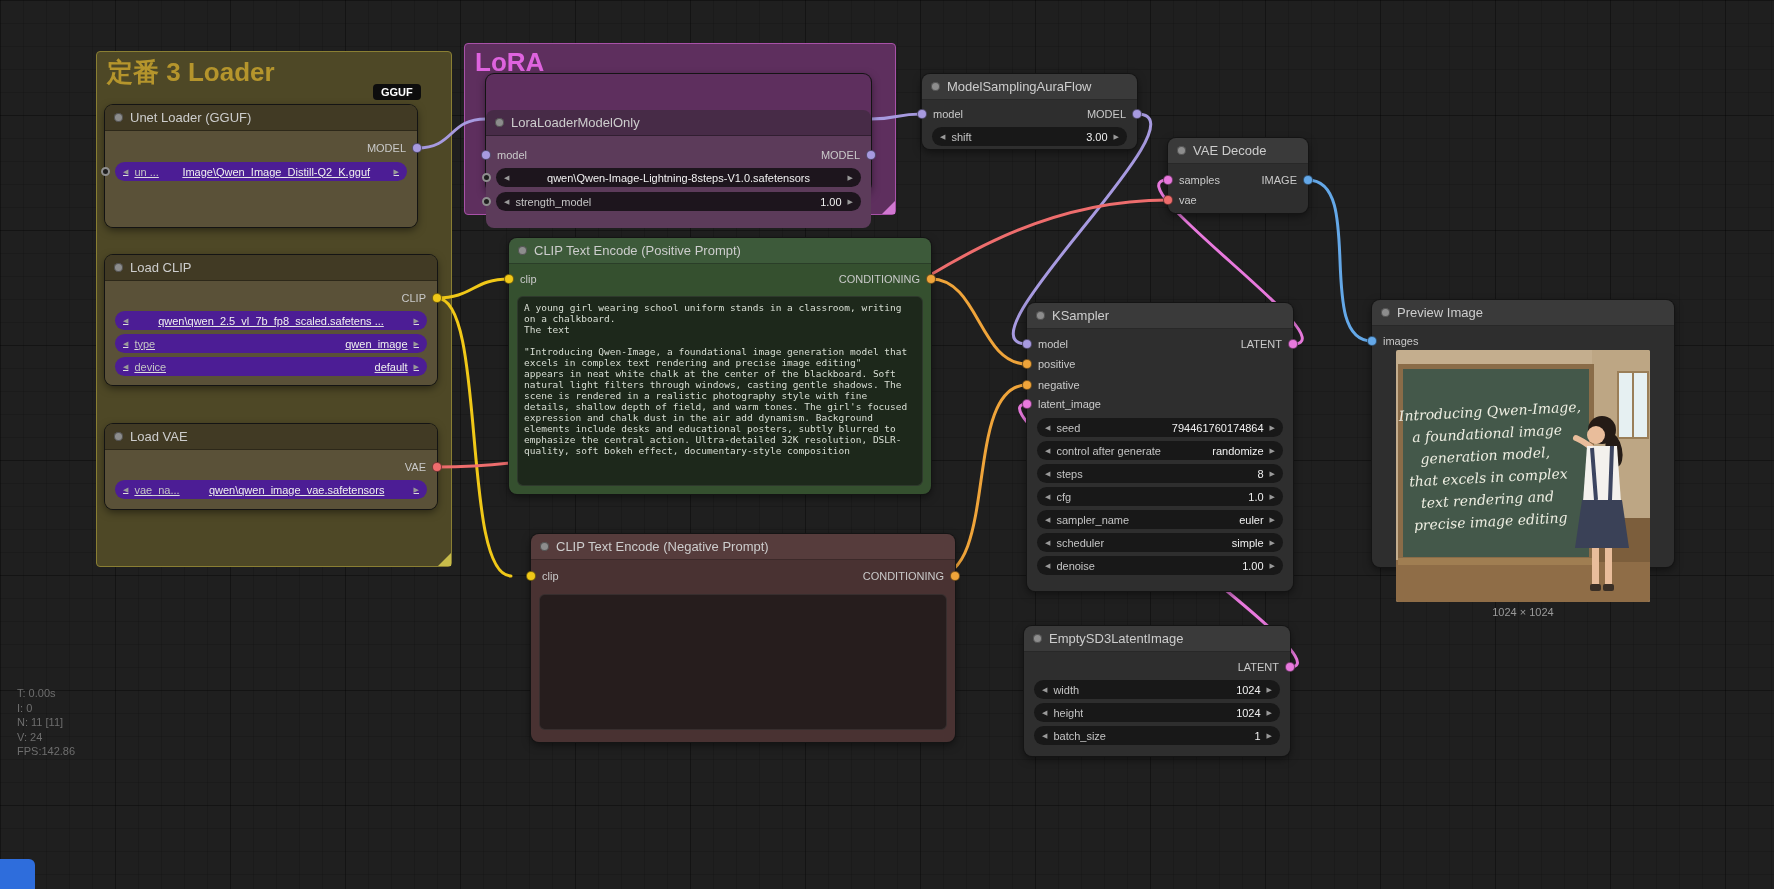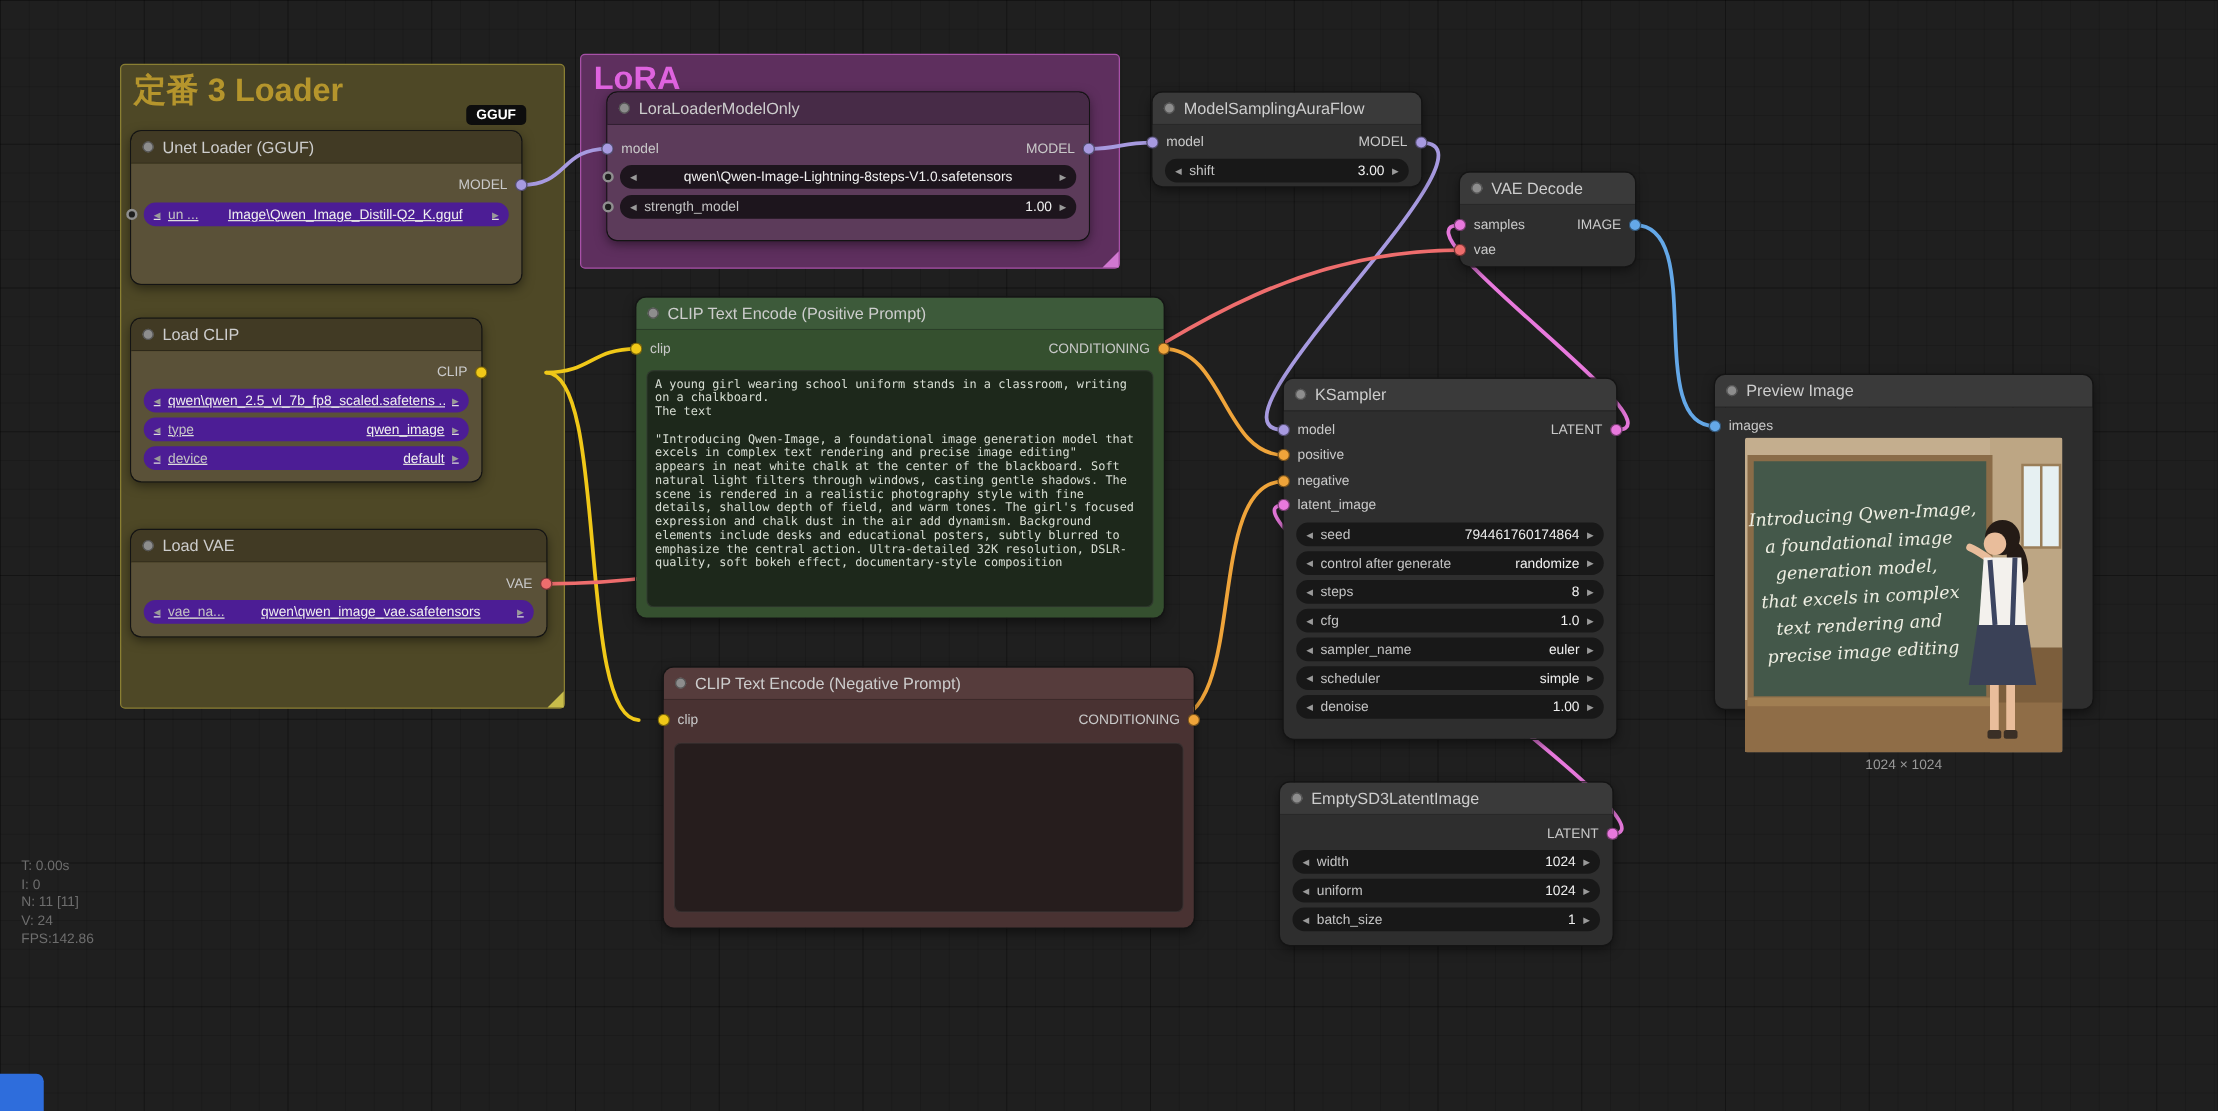--- a/index.html
+++ b/index.html
@@ -16,21 +16,21 @@
   .group-resize{position:absolute;right:0;bottom:0;width:0;height:0;border-left:13px solid transparent;border-bottom:13px solid;}
   .links{position:absolute;left:0;top:0;pointer-events:none;}
   .links path{fill:none;stroke-width:3;stroke-linecap:round;}
   .node{position:absolute;border-radius:8px;box-shadow:0 0 0 1px #141414,0 3px 9px rgba(0,0,0,0.5);font-size:11px;}
   .nheader{height:26px;display:flex;align-items:center;gap:7px;padding:0 9px;border-radius:8px 8px 0 0;font-size:13px;border-bottom:1px solid rgba(0,0,0,0.3);}
   .ndot{width:9px;height:9px;border-radius:50%;background:#8d8d8d;flex:none;box-shadow:inset 0 0 0 1px rgba(0,0,0,0.4);}
   .ntitle{color:#cdcdcd;white-space:nowrap;overflow:hidden;}
   .nbody{position:relative;border-radius:0 0 8px 8px;height:calc(100% - 26px);}
   .theme-gray .nheader{background:#3a3a3a;} .theme-gray .nbody{background:#2e2e2e;}
   .theme-brown .nheader{background:#413a24;} .theme-brown .nbody{background:#5a5138;}
-  .theme-purple .nheader{background:#472b47;} .theme-purple .nbody{background:#5c3b5a;}
+  .theme-purple .nheader{background:#472b47;margin-top:36px;} .theme-purple .nbody{background:#5c3b5a;}
   .theme-green .nheader{background:#3d5a3a;} .theme-green .nbody{background:#35502f;}
   .theme-maroon .nheader{background:#563c3c;} .theme-maroon .nbody{background:#493232;}
   .port{position:absolute;display:flex;align-items:center;gap:6px;height:14px;}
   .port.in{left:-5px;}
   .port.out{right:-5px;flex-direction:row-reverse;}
   .pdot{width:10px;height:10px;border-radius:50%;flex:none;border:1px solid rgba(0,0,0,0.5);}
   .plabel{color:#c9c9c9;font-size:11px;white-space:nowrap;}
   .c-model{background:#a79ae0;} .c-clip{background:#f0c818;} .c-vae{background:#ee6d6d;}
   .c-cond{background:#efa43a;} .c-latent{background:#e879dd;} .c-image{background:#64a8e8;}
   .widget{position:absolute;left:10px;right:10px;height:19px;background:#181818;border-radius:10px;display:flex;align-items:center;gap:6px;padding:0 8px;font-size:11px;color:#ddd;overflow:hidden;white-space:nowrap;}
@@ -93,21 +93,21 @@
       <div class="widget combo" style="top:31px">
         <span class="warrow">◀</span>
         <span class="wlabel">un ...</span>
         <span class="wvalue">Image\Qwen_Image_Distill-Q2_K.gguf</span>
         <span class="warrow">▶</span>
       </div>
       <span class="side-dot" style="top:36px"></span>
     </div>
   </div>
 
-  <div class="node theme-brown" style="left:105px;top:255px;width:280px;height:130px;">
+  <div class="node theme-brown" style="left:105px;top:255px;width:332px;height:130px;">
     <div class="nheader">
       <span class="ndot"></span>
       <span class="ntitle">Load CLIP</span>
     </div>
     <div class="nbody">
       <div class="port out" style="top:10px">
         <span class="pdot c-clip"></span>
         <span class="plabel">CLIP</span>
       </div>
       <div class="widget combo" style="top:30px">
@@ -345,21 +345,21 @@
         <span class="plabel">LATENT</span>
       </div>
       <div class="widget" style="top:28px">
         <span class="warrow">◀</span>
         <span class="wlabel">width</span>
         <span class="wvalue">1024</span>
         <span class="warrow">▶</span>
       </div>
       <div class="widget" style="top:51px">
         <span class="warrow">◀</span>
-        <span class="wlabel">uniform</span>
+        <span class="wlabel">height</span>
         <span class="wvalue">1024</span>
         <span class="warrow">▶</span>
       </div>
       <div class="widget" style="top:74px">
         <span class="warrow">◀</span>
         <span class="wlabel">batch_size</span>
         <span class="wvalue">1</span>
         <span class="warrow">▶</span>
       </div>
     </div>

